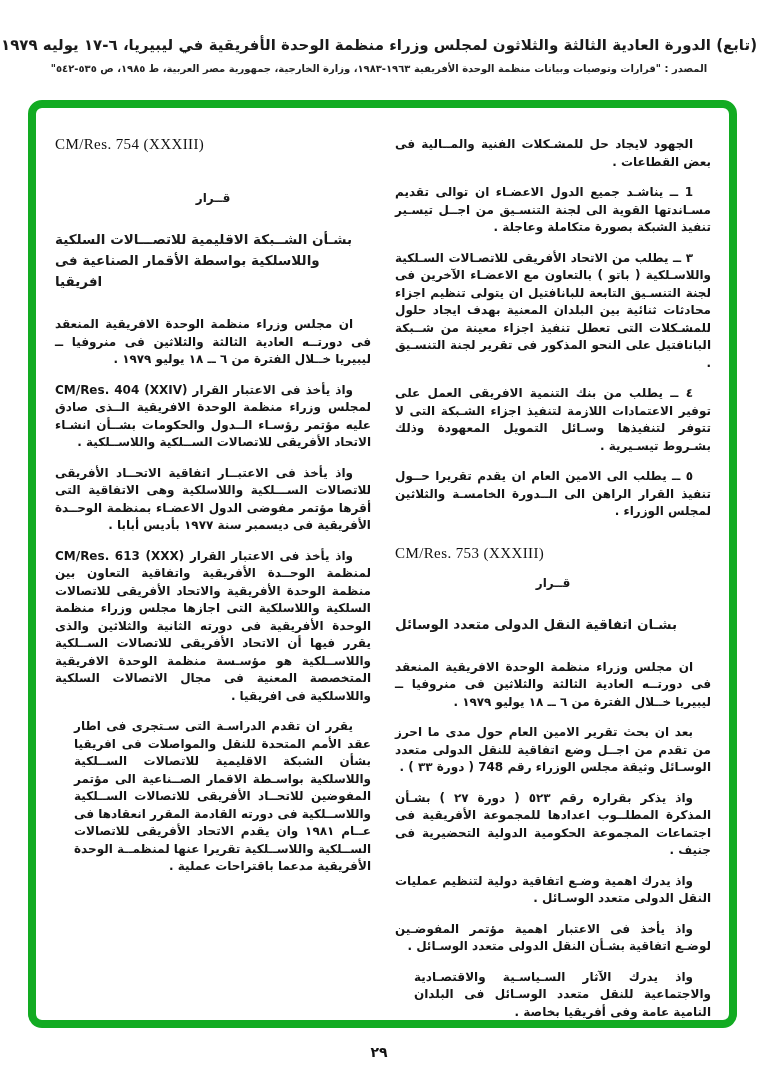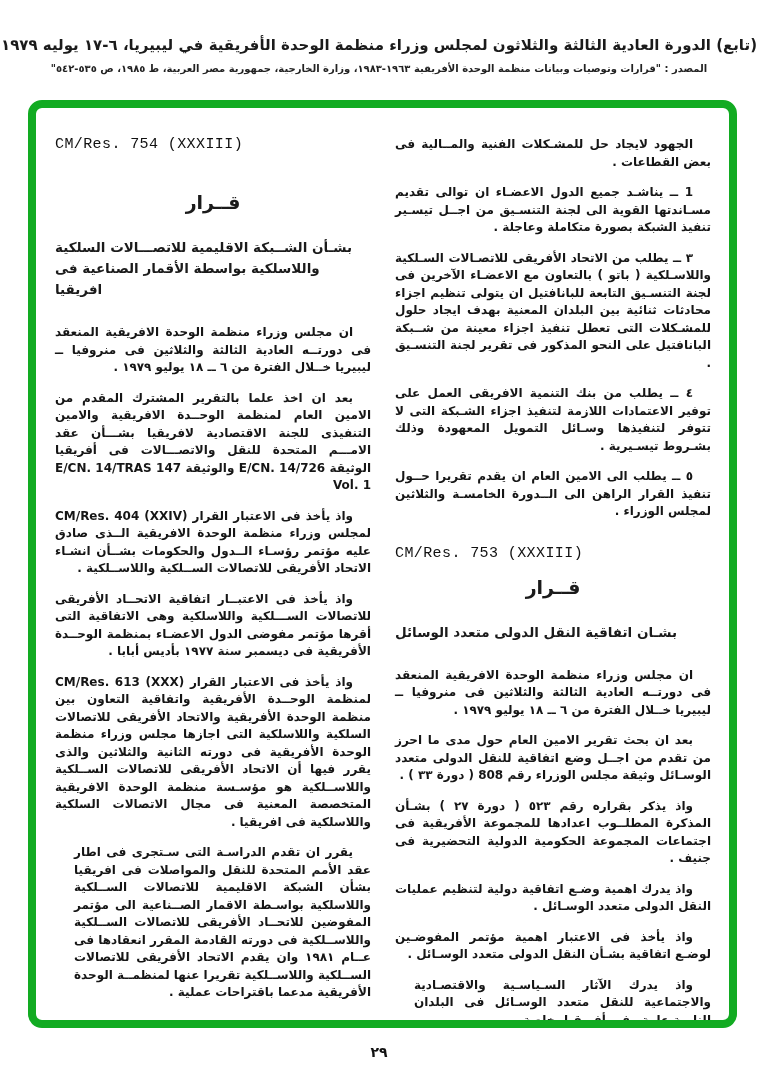--- a/index.html
+++ b/index.html
@@ -53,31 +53,31 @@
     gap: 24px;
   }
   .col {
     width: 316px;
     flex: 0 0 316px;
   }
   
   .res-id {
     direction: ltr;
     text-align: left;
-    font-family: Liberation Mono, monospace;
+    font-family: Liberation Serif, serif;
     font-size: 15px;
     letter-spacing: 0.4px;
     color: #111;
   }
   .col-left .res-id { margin-bottom: 38px; }
   .col-right .res-id { margin-top: 24px; margin-bottom: 14px; }
   .decision {
     text-align: center;
     font-weight: bold;
-    font-size: 19px;
+    font-size: 12px;
     margin: 0 0 24px 0;
   }
   .subject {
     text-align: left;
     font-weight: bold;
     font-size: 13.5px;
     line-height: 21px;
     margin: 0 0 24px 0;
   }
   .para {
@@ -120,34 +120,33 @@
         <p class="para">1 ــ يناشـد جميع الدول الاعضـاء ان توالى تقديم مسـاندتها القوية الى لجنة التنسـيق من اجــل تيسـير تنفيذ الشبكة بصورة متكاملة وعاجلة .</p>
         <p class="para">٣ ــ يطلب من الاتحاد الأفريقى للاتصـالات السـلكية واللاسـلكية ( باتو ) بالتعاون مع الاعضـاء الآخرين فى لجنة التنسـيق التابعة للبانافتيل ان يتولى تنظيم اجزاء محادثات ثنائية بين البلدان المعنية بهدف ايجاد حلول للمشـكلات التى تعطل تنفيذ اجزاء معينة من شــبكة البانافتيل على النحو المذكور فى تقرير لجنة التنسـيق .</p>
         <p class="para">٤ ــ يطلب من بنك التنمية الافريقى العمل على توفير الاعتمادات اللازمة لتنفيذ اجزاء الشـبكة التى لا تتوفر لتنفيذها وسـائل التمويل المعهودة وذلك بشـروط تيسـيرية .</p>
         <p class="para">٥ ــ يطلب الى الامين العام ان يقدم تقريرا حــول تنفيذ القرار الراهن الى الــدورة الخامسـة والثلاثين لمجلس الوزراء .</p>
 
         <div class="res-id">CM/Res. 753 (XXXIII)</div>
         <h2 class="decision">قــرار</h2>
         <h3 class="subject">بشـان اتفاقية النقل الدولى متعدد الوسائل</h3>
 
         <p class="para">ان مجلس وزراء منظمة الوحدة الافريقية المنعقد فى دورتــه العادية الثالثة والثلاثين فى منروفيا ــ ليبيريا خــلال الفترة من ٦ ــ ١٨ يوليو ١٩٧٩ .</p>
-        <p class="para">بعد ان بحث تقرير الامين العام حول مدى ما احرز من تقدم من اجــل وضع اتفاقية للنقل الدولى متعدد الوسـائل وثيقة مجلس الوزراء رقم 808 ( دورة ٣٣ ) .</p>
+        <p class="para">بعد ان بحث تقرير الامين العام حول مدى ما احرز من تقدم من اجــل وضع اتفاقية للنقل الدولى متعدد الوسـائل وثيقة مجلس الوزراء رقم 748 ( دورة ٣٣ ) .</p>
         <p class="para">واذ يذكر بقراره رقم ٥٢٣ ( دورة ٢٧ ) بشـأن المذكرة المطلــوب اعدادها للمجموعة الأفريقية فى اجتماعات المجموعة الحكومية الدولية التحضيرية فى جنيف .</p>
         <p class="para">واذ يدرك اهمية وضـع اتفاقية دولية لتنظيم عمليات النقل الدولى متعدد الوسـائل .</p>
         <p class="para">واذ يأخذ فى الاعتبار اهمية مؤتمر المفوضـين لوضـع اتفاقية بشـأن النقل الدولى متعدد الوسـائل .</p>
         <p class="para">واذ يدرك الآثار السـياسـية والاقتصـادية والاجتماعية للنقل متعدد الوسـائل فى البلدان النامية عامة وفى أفريقيا بخاصة .</p>
       </section>
 
       <section class="col col-left">
         <div class="res-id">CM/Res. 754 (XXXIII)</div>
         <h2 class="decision">قــرار</h2>
         <h3 class="subject">بشـأن الشــبكة الاقليمية للاتصـــالات السلكية واللاسلكية بواسطة الأقمار الصناعية فى افريقيا</h3>
 
         <p class="para">ان مجلس وزراء منظمة الوحدة الافريقية المنعقد فى دورتــه العادية الثالثة والثلاثين فى منروفيا ــ ليبيريا خــلال الفترة من ٦ ــ ١٨ يوليو ١٩٧٩ .</p>
-        <p class="para">بعد ان اخذ علما بالتقرير المشترك المقدم من الامين العام لمنظمة الوحــدة الافريقية والامين التنفيذى للجنة الاقتصادية لافريقيا بشـــأن عقد الامـــم المتحدة للنقل والاتصـــالات فى أفريقيا الوثيقة E/CN. 14/726 والوثيقة E/CN. 14/TRAS 147 Vol. 1</p>
         <p class="para">واذ يأخذ فى الاعتبار القرار CM/Res. 404 (XXIV) لمجلس وزراء منظمة الوحدة الافريقية الــذى صادق عليه مؤتمر رؤسـاء الــدول والحكومات بشــأن انشـاء الاتحاد الأفريقى للاتصالات الســلكية واللاســلكية .</p>
         <p class="para">واذ يأخذ فى الاعتبــار اتفاقية الاتحــاد الأفريقى للاتصالات الســـلكية واللاسلكية وهى الاتفاقية التى أقرها مؤتمر مفوضى الدول الاعضـاء بمنظمة الوحــدة الأفريقية فى ديسمبر سنة ١٩٧٧ بأديس أبابا .</p>
         <p class="para">واذ يأخذ فى الاعتبار القرار CM/Res. 613 (XXX) لمنظمة الوحــدة الأفريقية واتفاقية التعاون بين منظمة الوحدة الأفريقية والاتحاد الأفريقى للاتصالات السلكية واللاسلكية التى اجازها مجلس وزراء منظمة الوحدة الأفريقية فى دورته الثانية والثلاثين والذى يقرر فيها أن الاتحاد الأفريقى للاتصالات الســلكية واللاســلكية هو مؤسـسة منظمة الوحدة الافريقية المتخصصة المعنية فى مجال الاتصالات السلكية واللاسلكية فى افريقيا .</p>
         <p class="para">يقرر ان تقدم الدراسـة التى سـتجرى فى اطار عقد الأمم المتحدة للنقل والمواصلات فى افريقيا بشأن الشبكة الاقليمية للاتصالات الســلكية واللاسلكية بواسـطة الاقمار الصــناعية الى مؤتمر المفوضين للاتحــاد الأفريقى للاتصالات الســلكية واللاســلكية فى دورته القادمة المقرر انعقادها فى عــام ١٩٨١ وان يقدم الاتحاد الأفريقى للاتصالات الســلكية واللاســلكية تقريرا عنها لمنظمــة الوحدة الأفريقية مدعما باقتراحات عملية .</p>
       </section>
 
     </div>
   </div>
 
   <div class="page-number">٢٩</div>

